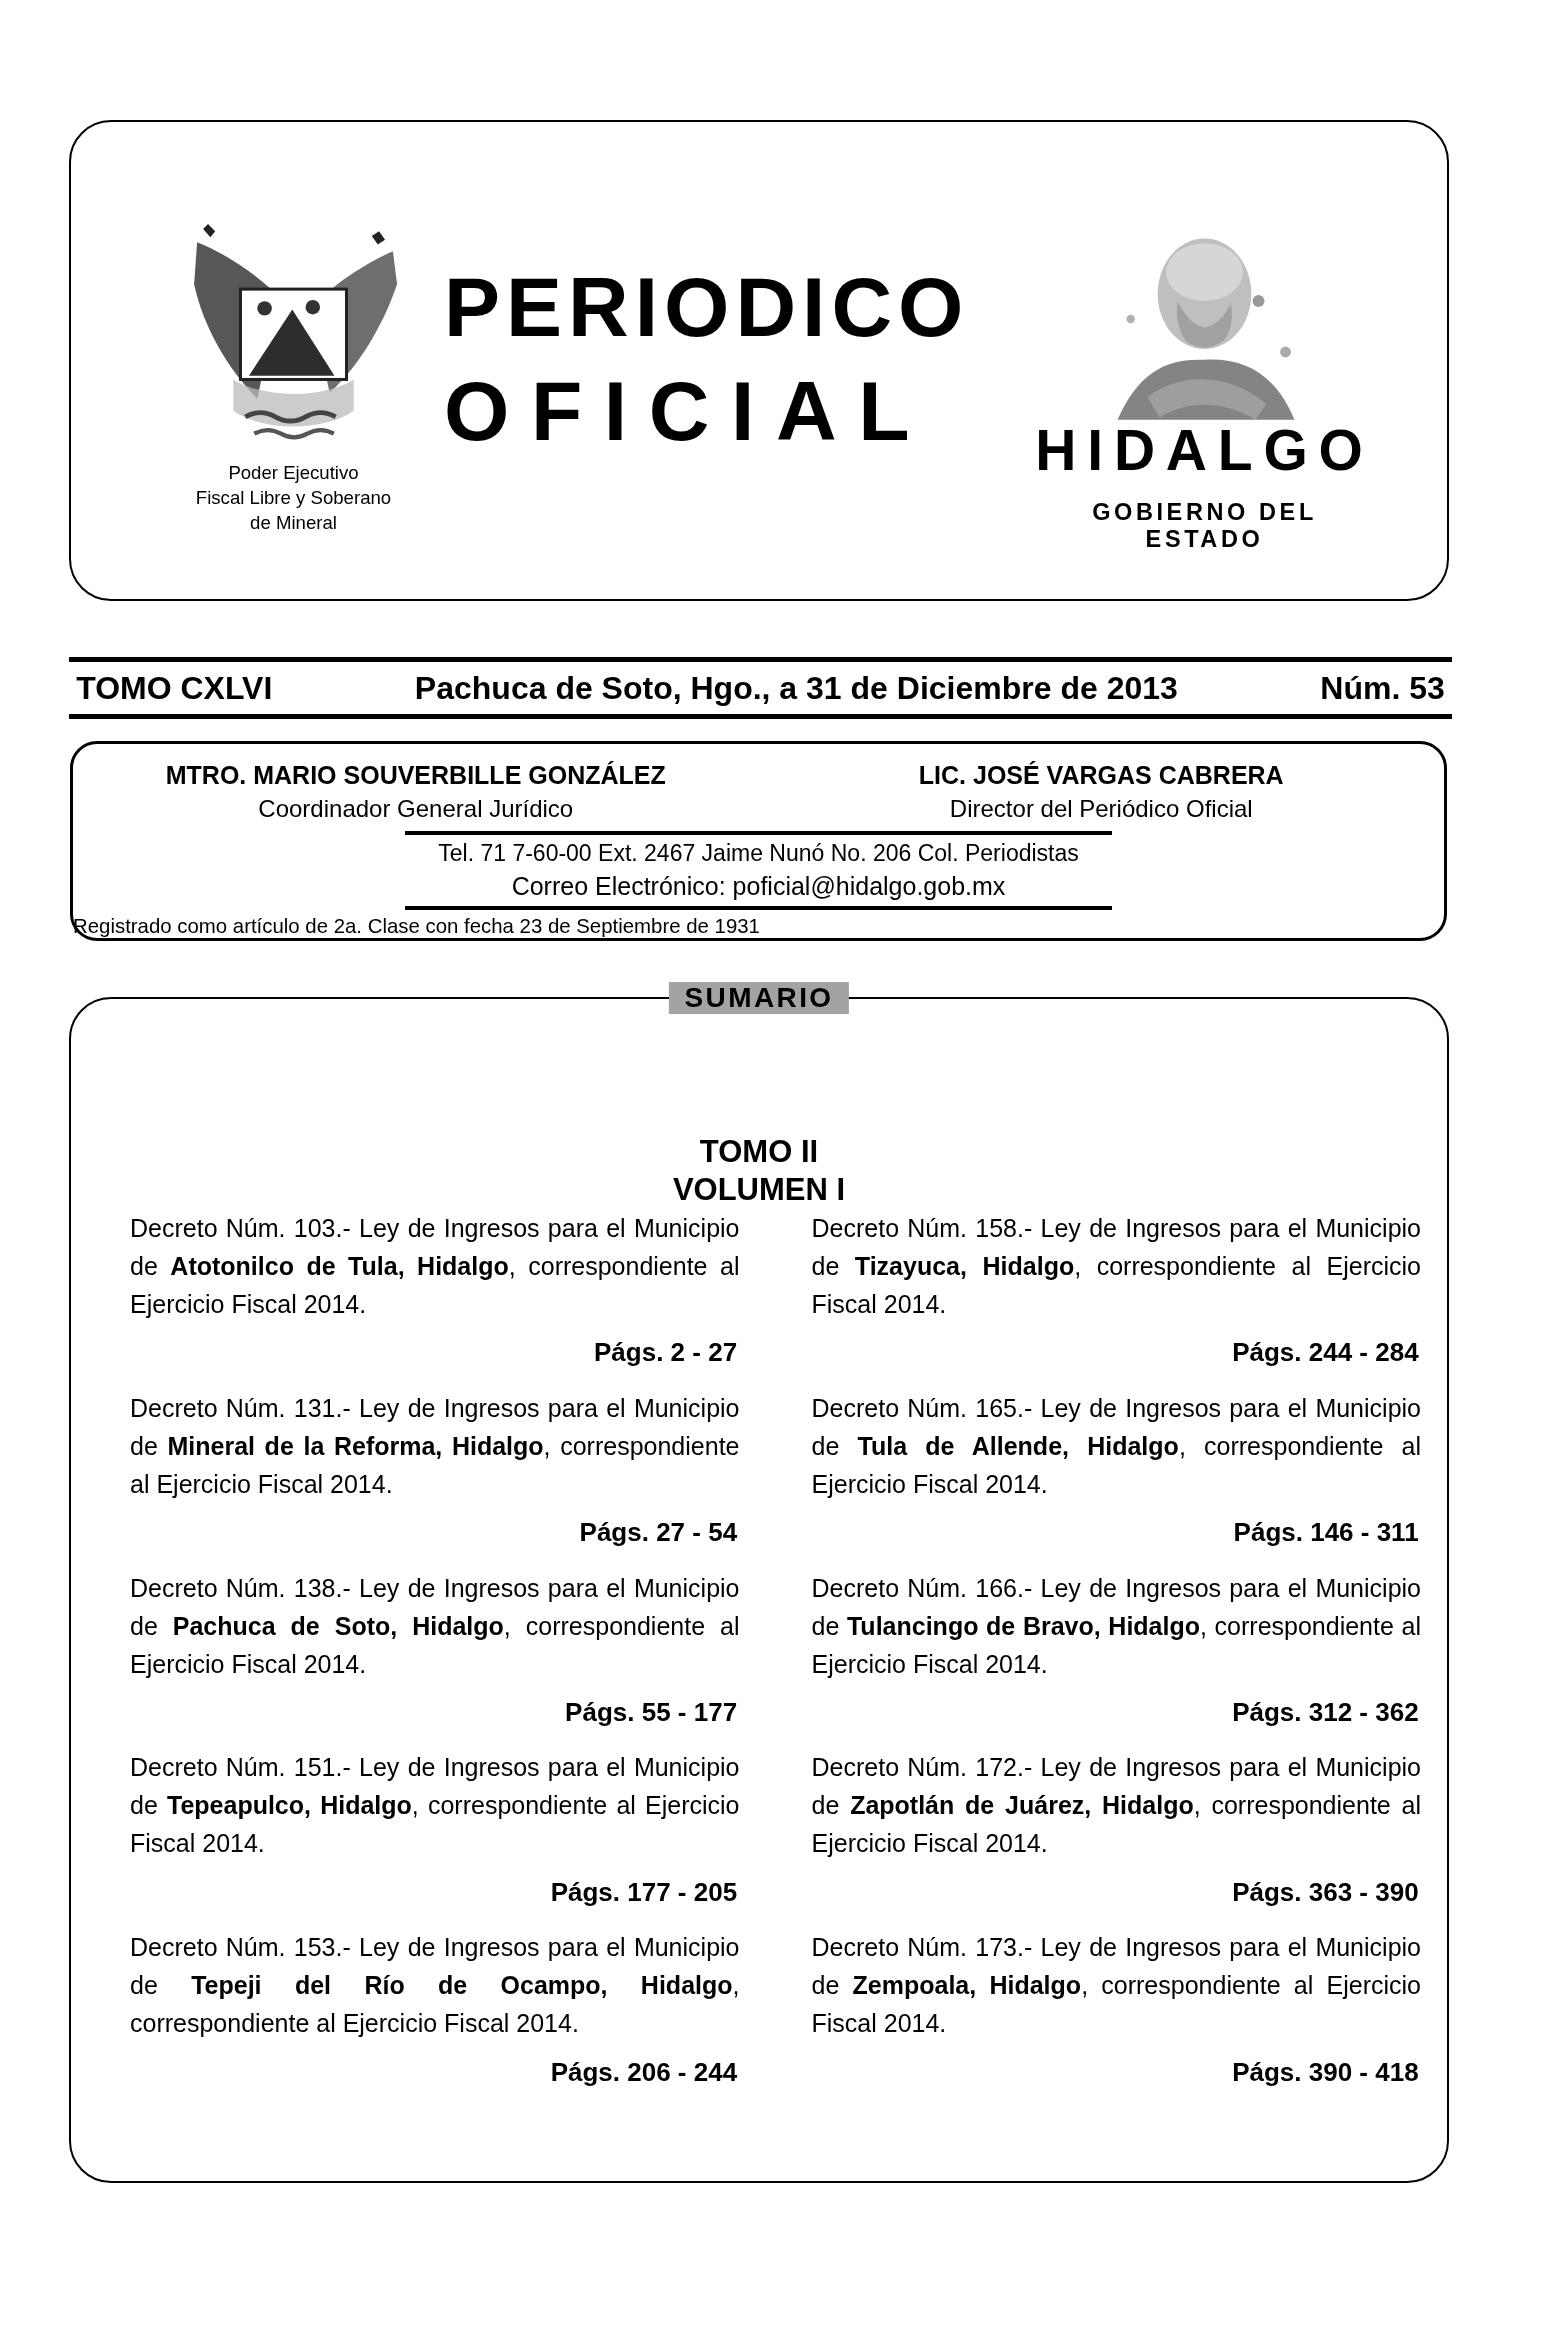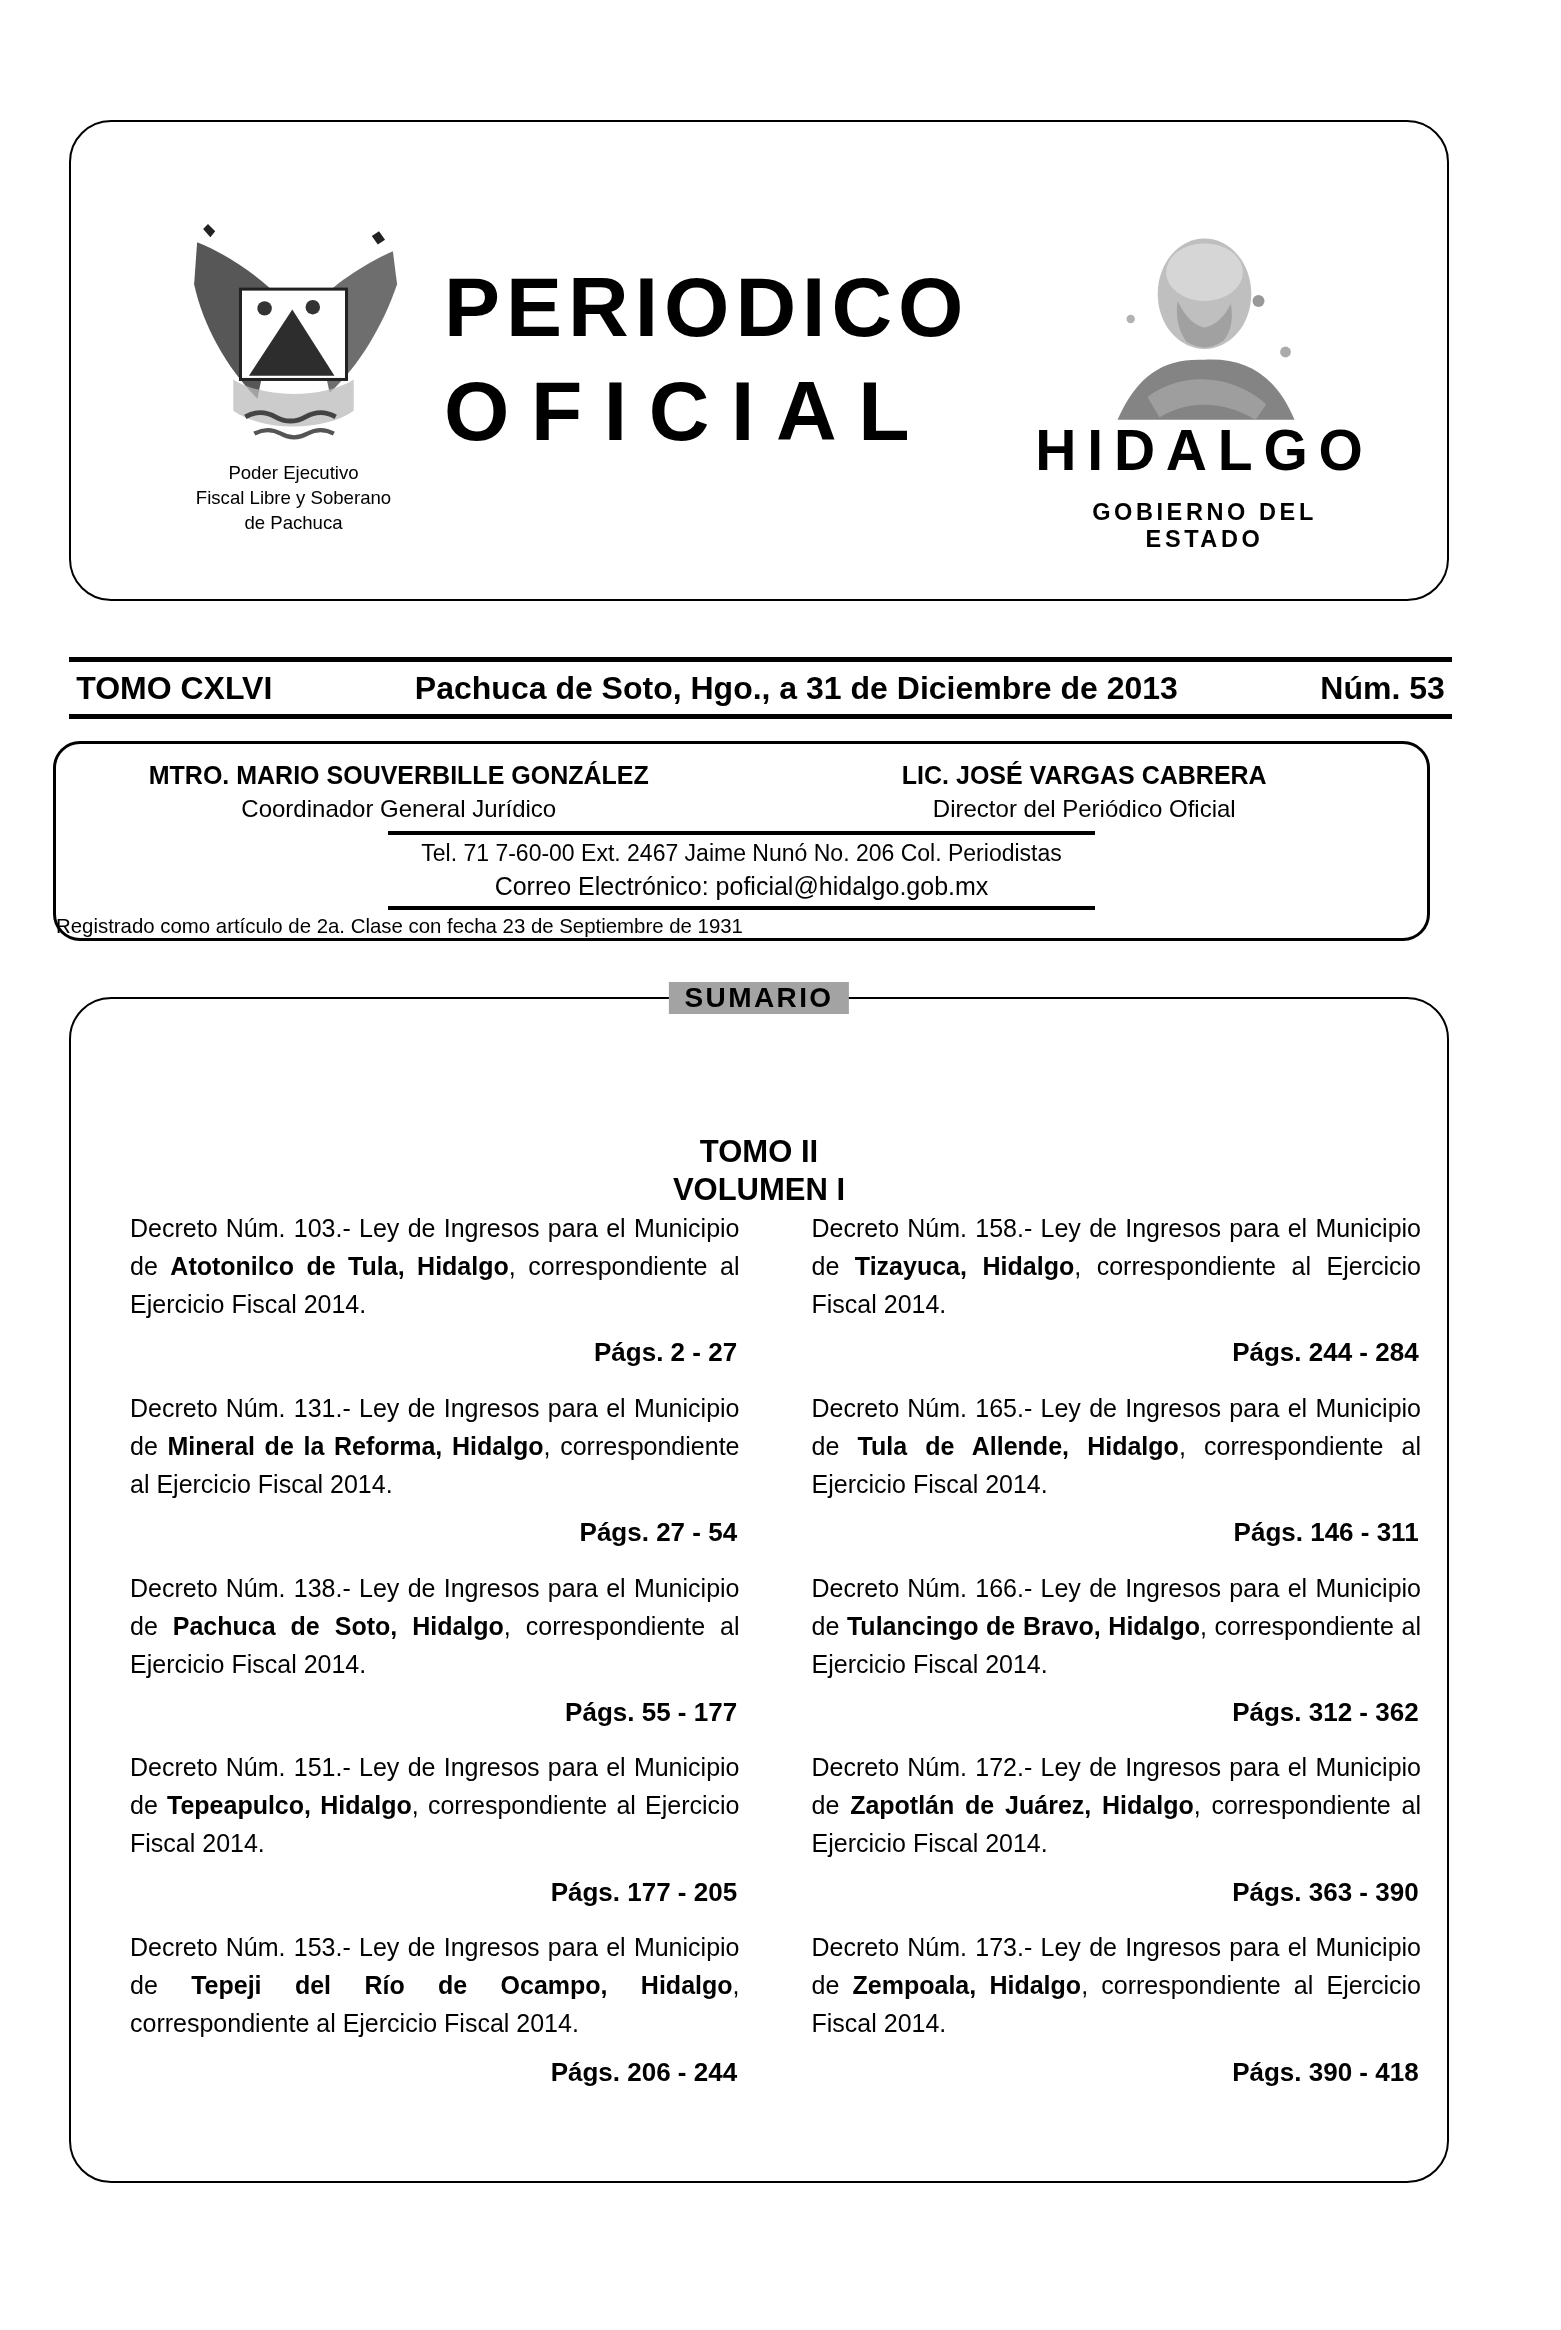--- a/index.html
+++ b/index.html
@@ -32,21 +32,21 @@
 
   
   .masthead { position:absolute; left:69px; top:657px; width:1383px; }
   .rule { height:4.8px; background:#000; }
   .masthead-row { display:flex; align-items:center; padding:7.8px 7.2px;justify-content:flex-end; }
   .masthead-row span { font-size:32px; font-weight:700; white-space:nowrap; }
   .masthead-date { flex:1; text-align:center; }
 
   
   .directory-box {
-    position:absolute; left:53px; top:741px;
+    position:absolute; left:70px; top:741px;
     width:1377px; height:200px;
     border:3px solid #000; border-radius:27px;
     box-sizing:border-box;
   }
   .directory-names { display:flex; margin-top:17px; }
   .directory-names > div { width:50%; text-align:center; }
   .dir-name { font-size:25px; font-weight:700; }
   .dir-title { font-size:24px; margin-top:4.8px; }
   .dir-center { width:707px; margin:8.4px auto 0; text-align:center; }
   .dir-rule { height:3.6px; background:#000; }
@@ -90,21 +90,21 @@
     <circle cx="252" cy="148" r="12" fill="#333"></circle>
     <polygon points="146,262 218,152 288,262" fill="#2d2d2d"></polygon>
     <path d="M120,268 C170,300 270,300 320,268 L320,320 C270,355 170,355 120,320 Z" fill="#bbb" opacity="0.75"></path>
     <path d="M140,330 q25,-14 50,0 q25,14 50,0 q25,-14 50,0" stroke="#444" stroke-width="8" fill="none"></path>
     <path d="M155,358 q22,-12 44,0 q22,12 44,0 q22,-12 44,0" stroke="#555" stroke-width="7" fill="none"></path>
   </svg>
 
   <div class="emblem-caption">
     <div>Poder Ejecutivo</div>
     <div>Fiscal Libre y Soberano</div>
-    <div>de Pachuca</div>
+    <div>de Mineral</div>
   </div>
 
   <div class="title-block">
     <div class="title-line1">PERIODICO</div>
     <div class="title-line2">OFICIAL</div>
   </div>
 
   <div class="right-logo">
     <svg class="portrait" width="259" height="192" viewBox="0 0 430 320" xmlns="http://www.w3.org/2000/svg">
       <ellipse cx="215" cy="108" rx="78" ry="92" fill="#8a8a8a" opacity="0.55"></ellipse>

